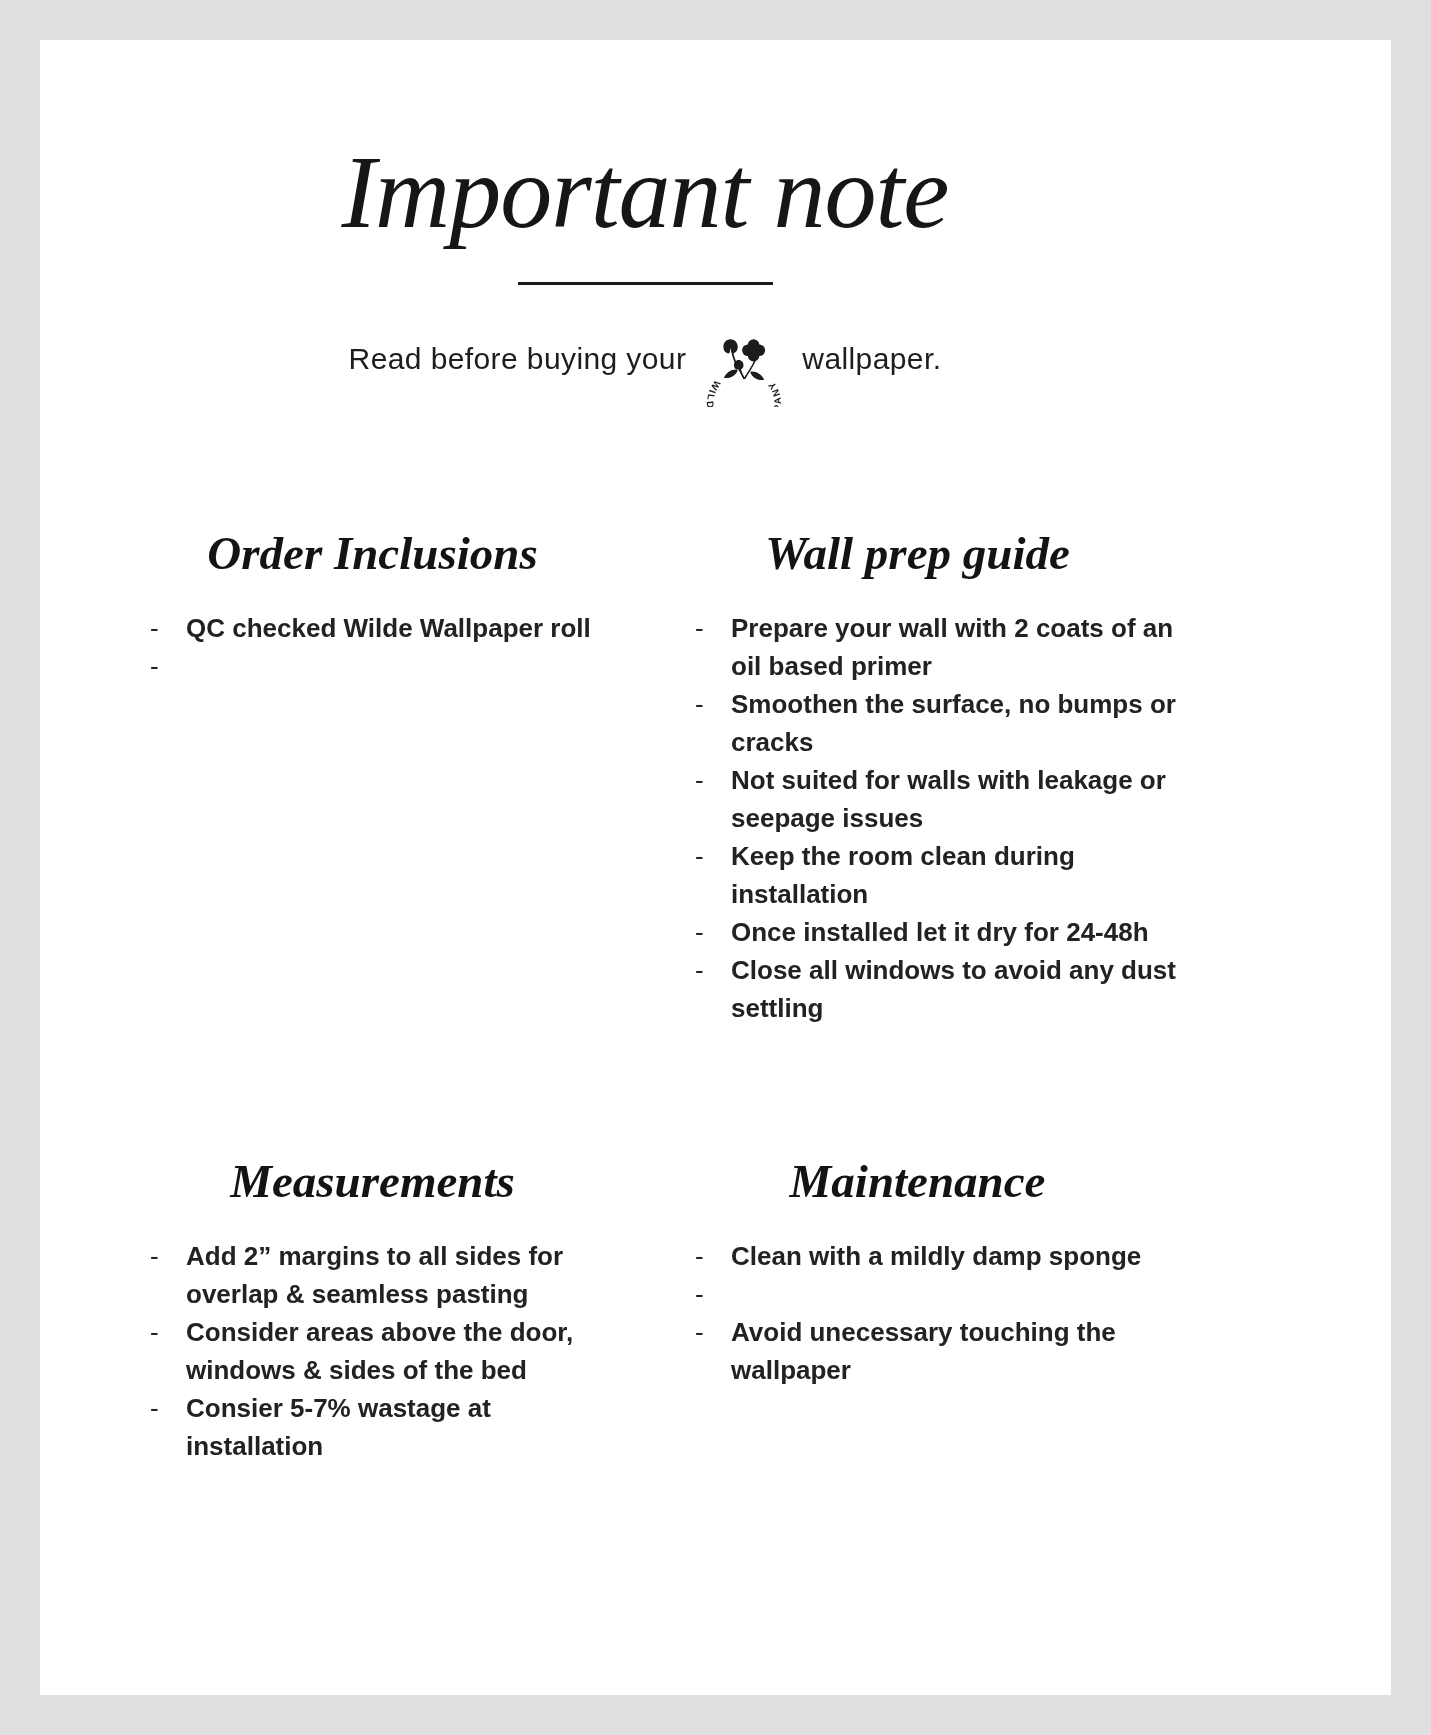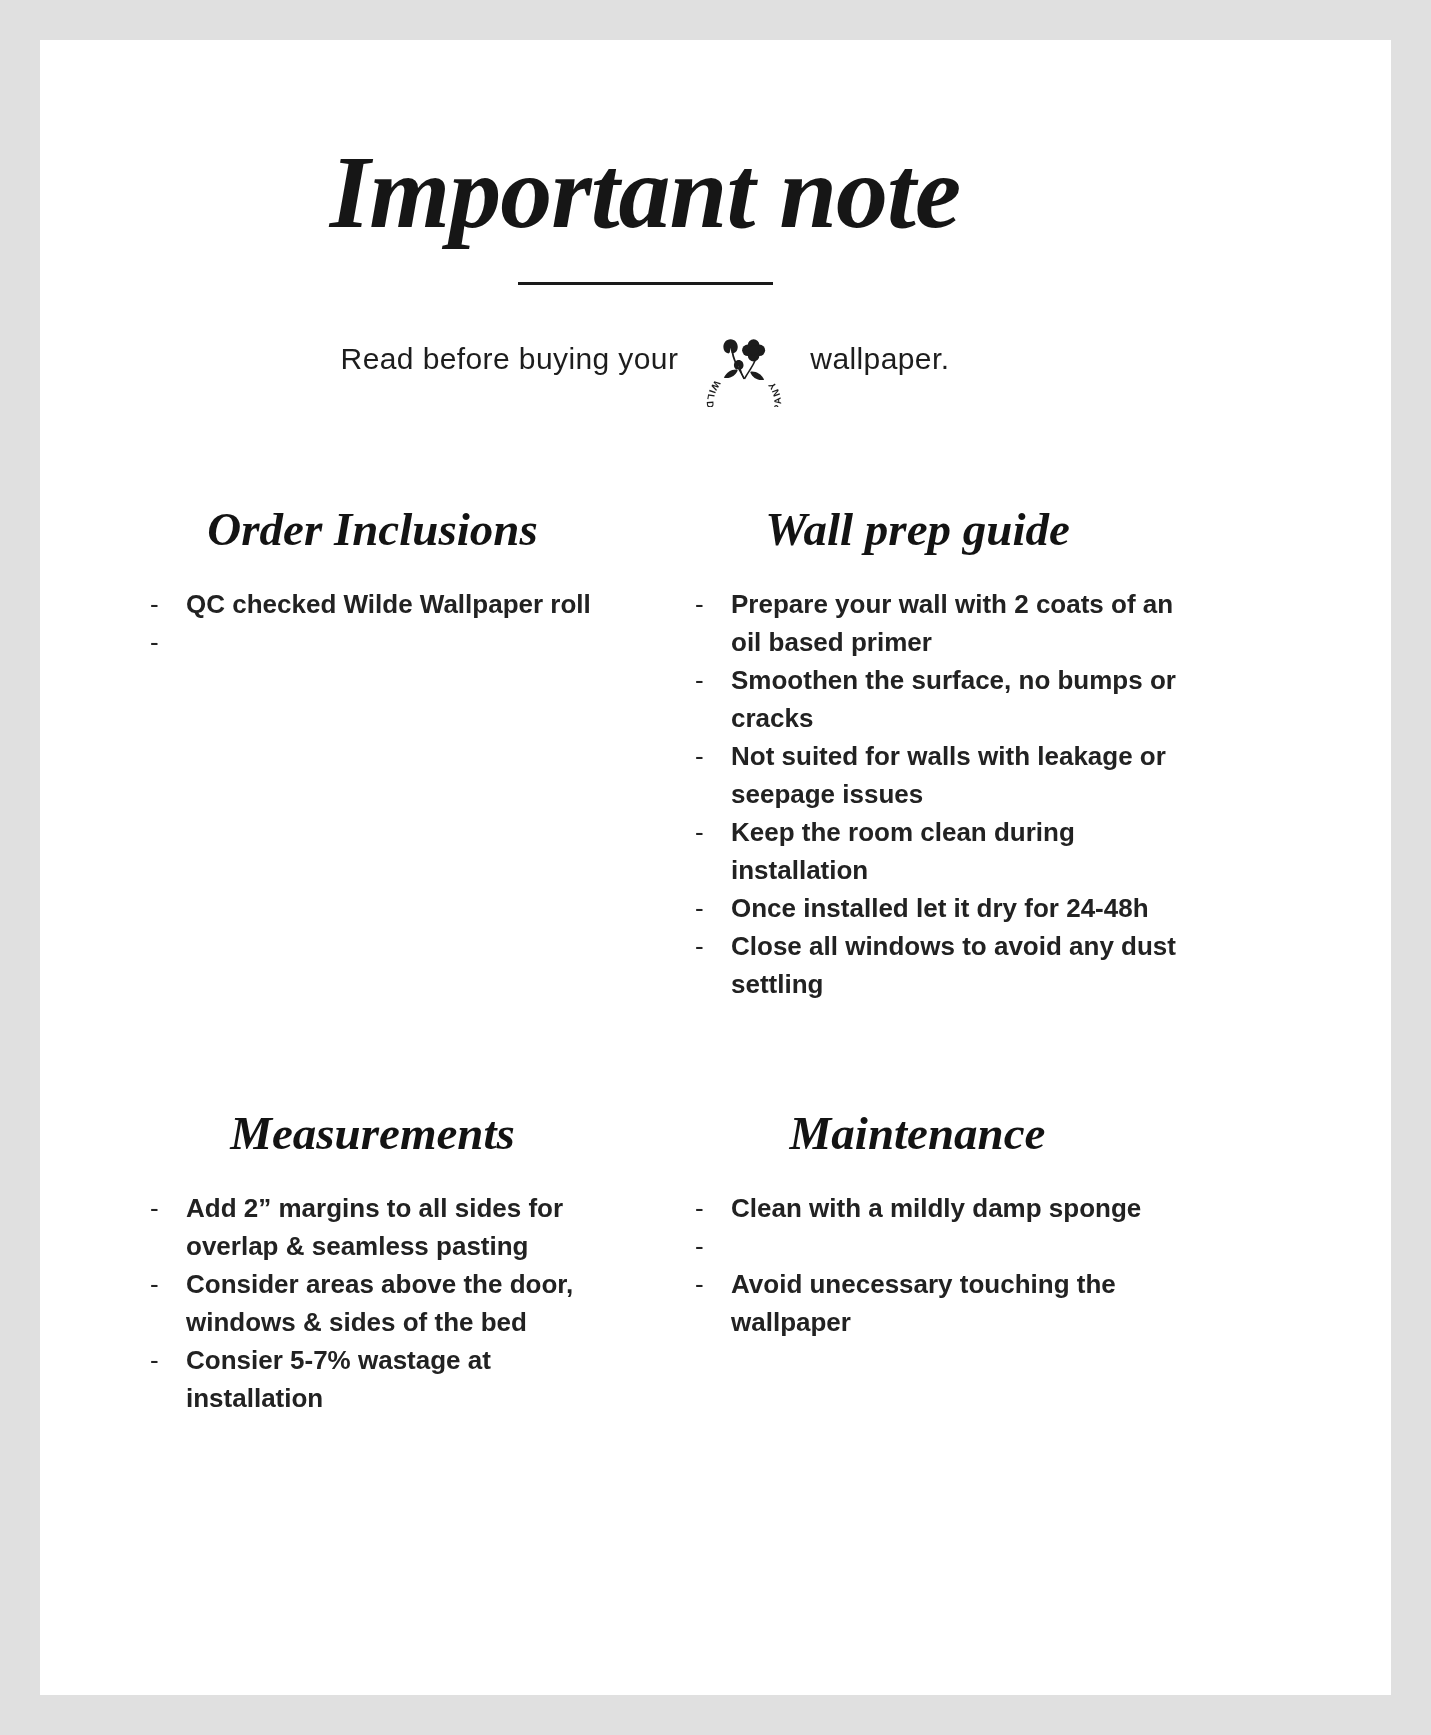--- a/index.html
+++ b/index.html
@@ -22,54 +22,54 @@
   }
   .content {
     margin-left: 60px;
     width: 1090px;
   }
   .page-title {
     margin-top: 92px;
     text-align: center;
     font-family: "Liberation Serif", serif;
     font-style: italic;
-    font-weight: 700;
+    font-weight: 400;
     font-size: 104px;
     line-height: 1.15;
     letter-spacing: -1px;
     color: #161616;
   }
   .title-divider {
     width: 255px;
     height: 3px;
     background: #1a1a1a;
     margin: 30px auto 0 auto;
   }
   .subtitle-row {
     margin-top: 26px;
     height: 96px;
     display: flex;
     align-items: center;
     justify-content: center;
-    gap: 18px;
+    gap: 10px;
   }
   .subtitle-text {
     font-size: 30px;
     letter-spacing: 0.4px;
     color: #1d1d1d;
   }
   .brand-logo { width: 96px; height: 96px; flex: none; }
   .brand-logo svg { width: 96px; height: 96px; display: block; }
   .sections-grid {
     margin-top: 92px;
     display: grid;
     grid-template-columns: 1fr 1fr;
     row-gap: 100px;
   }
-  .section { text-align: center; }
+  .section { text-align: center; margin-top: 24px; }
   .section-heading {
     font-family: "Liberation Serif", serif;
     font-style: italic;
     font-weight: 700;
     font-size: 47px;
     line-height: 60px;
     color: #131313;
     letter-spacing: 0px;
   }
   ul.bullet-list {

